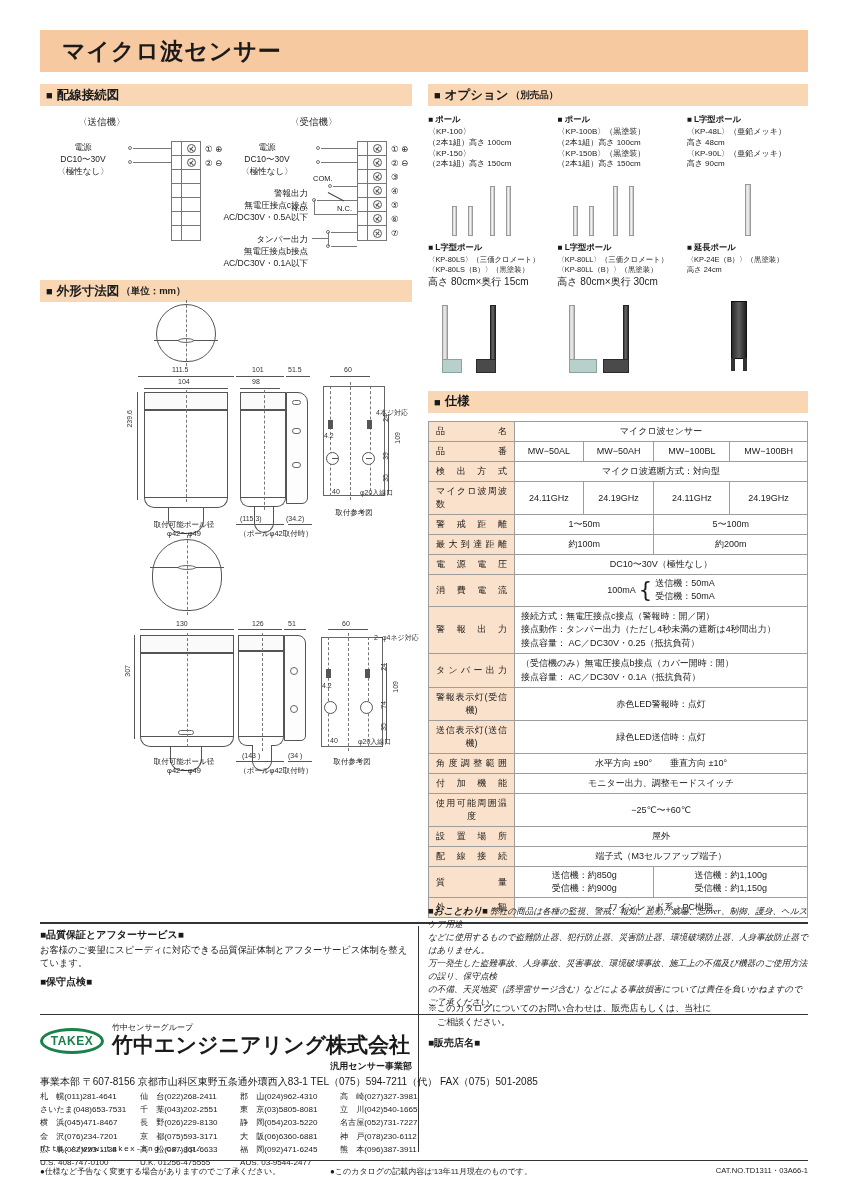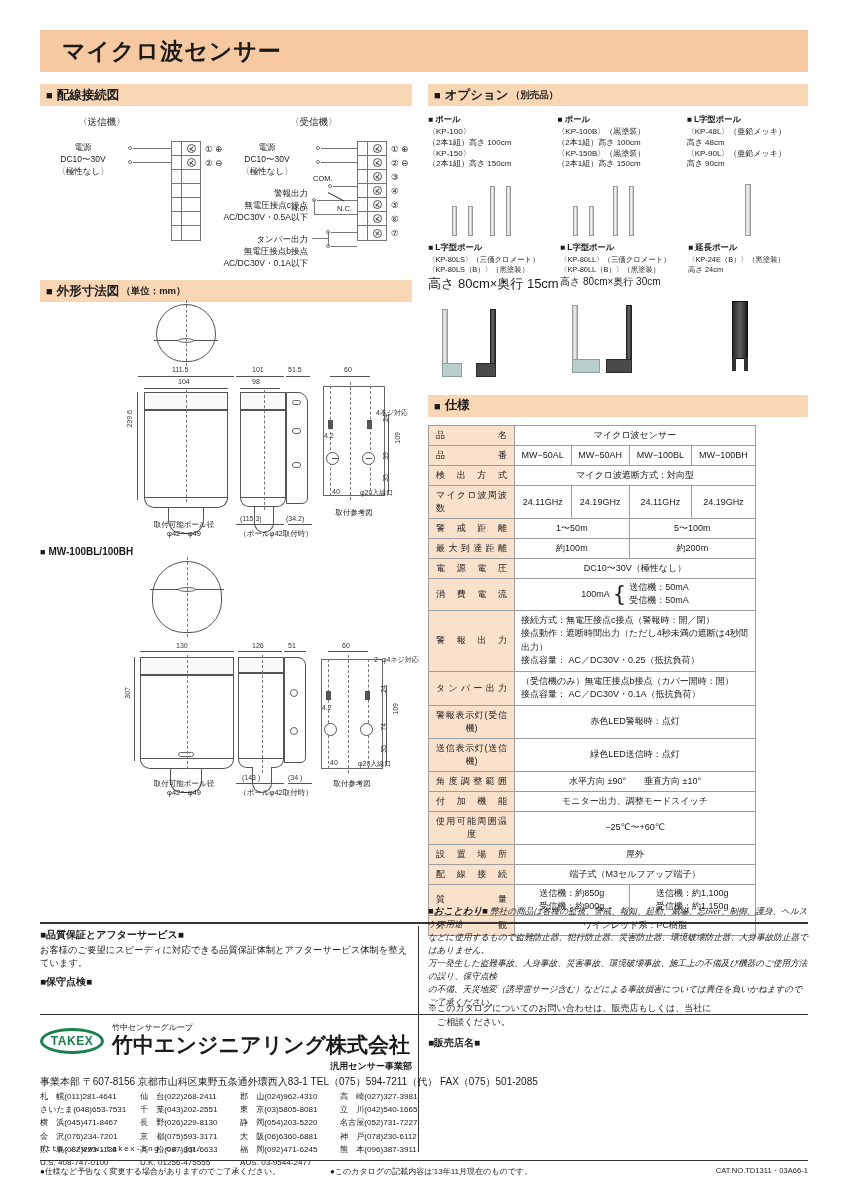--- a/index.html
+++ b/index.html
@@ -84,21 +84,21 @@
   .dl { position:absolute; background:#555; }          
   .dl.h { height:1px; } .dl.v { width:1px; }
   .dash { position:absolute; width:0; border-left:1px dashed #777; }
   .dtxt { position:absolute; font-size:7px; color:#333; white-space:nowrap; }
   .dtxt.vert { writing-mode: vertical-rl; transform: rotate(180deg); }
   .body-outline { position:absolute; border:1px solid #555; background:#fff; }
   .cap-outline { position:absolute; border:1px solid #555; background:#fafafa; }
   .note { position:absolute; font-size:7.5px; text-align:center; white-space:nowrap; }
 
   
-  table.spec { border-collapse: collapse; width: 328px; margin-top: 8px; font-size: 9px; }
+  table.spec { border-collapse: collapse; width: 380px; margin-top: 8px; font-size: 9px; }
   table.spec th, table.spec td {
     border: 1px solid #9d9d9d; padding: 2px 3px; vertical-align: middle;
   }
   table.spec th.lbl {
     background:#fae1cb; width: 86px; font-weight: normal; color:#1a1a1a;
     text-align: justify; text-align-last: justify; padding: 3px 7px; font-size:9px;
   }
   table.spec td { text-align:center; background:#fff; }
   table.spec td.left { text-align:left; padding: 3px 6px; line-height:1.5; }
   .brace-cell { display:flex; align-items:center; justify-content:center; gap:3px; }
@@ -367,23 +367,20 @@
       <div class="dtxt vert" style="left:342px; top:112px;">24</div>
       <div class="dtxt vert" style="left:354px; top:130px;">109</div>
       <div class="dtxt vert" style="left:342px; top:150px;">39</div>
       <div class="dtxt vert" style="left:342px; top:172px;">35</div>
       <div class="dl v" style="left:348px; top:112px; height:80px;"></div>
       <div class="dtxt" style="left:292px; top:186px;">40</div>
       <div class="dtxt" style="left:320px; top:186px;">φ20入線口</div>
       <div class="note" style="left:276px; top:206px; width:76px;">取付参考図</div>
     </div>
 
-    <div class="dim-title">
-      <span class="sq">■</span><span>MW-100BL/100BH</span>
-    </div>
 
     <div class="drawing" style="height:238px;">
 
       <div style="position:absolute; left:112px; top:2px; width:70px; height:72px; border:1px solid #555; border-radius:35px 35px 32px 32px; background:#fff;"></div>
       <div class="dl h" style="left:110px; top:30px; width:74px;"></div>
       <div style="position:absolute; left:138px; top:28px; width:18px; height:5px; border:1px solid #666; border-radius:50%; background:#fff;"></div>
       <div class="dash" style="left:147px; top:-2px; height:80px;"></div>
 
       <div class="dl h" style="left:100px; top:92px; width:94px;"></div>
       <div class="dtxt" style="left:136px; top:83px;">130</div>
@@ -487,21 +484,21 @@
           <div class="pole" style="left:58px; height:52px; width:6px;"></div>
         </div>
       </div>
     </div>
 
     <div class="opt-grid" style="margin-top:6px;">
       <div class="opt-col">
         <div class="oh">■ <span>L字型ポール</span></div>
         <div class="ol" style="font-size:7.4px;">〈KP-80LS〉（三価クロメート）</div>
         <div class="ol" style="font-size:7.4px;">〈KP-80LS（B）〉（黒塗装）</div>
-        <div class="ol" style="font-size:13px;">高さ 80cm×奥行 15cm</div>
+        <div class="ol" style="font-size:10px;">高さ 80cm×奥行 15cm</div>
         <div class="opt-art2">
           <div class="lpole" style="left:14px; height:62px;"></div>
           <div class="lfoot" style="left:14px; bottom:12px; width:20px;"></div>
           <div class="lpole blk" style="left:62px; height:62px;"></div>
           <div class="lfoot blk" style="left:48px; bottom:12px; width:20px;"></div>
         </div>
       </div>
 
       <div class="opt-col">
         <div class="oh">■ <span>L字型ポール</span></div>
@@ -583,21 +580,21 @@
                 <span>受信機：50mA</span>
               </span>
             </div>
           </td>
         </tr>
 
         <tr>
           <th class="lbl">警　報　出　力</th>
           <td colspan="4" class="left">
             <span>接続方式：無電圧接点c接点（警報時：開／閉）</span><br>
-            <span>接点動作：遮断時間出力（ただし4秒未満の遮断は4秒間出力）</span><br>
+            <span>接点動作：タンパー出力（ただし4秒未満の遮断は4秒間出力）</span><br>
             <span>接点容量： AC／DC30V・0.25（抵抗負荷）</span>
           </td>
         </tr>
 
         <tr>
           <th class="lbl">タ ン バ ー 出 力</th>
           <td colspan="4" class="left">
             <span>（受信機のみ）無電圧接点b接点（カバー開時：開）</span><br>
             <span>接点容量： AC／DC30V・0.1A（抵抗負荷）</span>
           </td>

